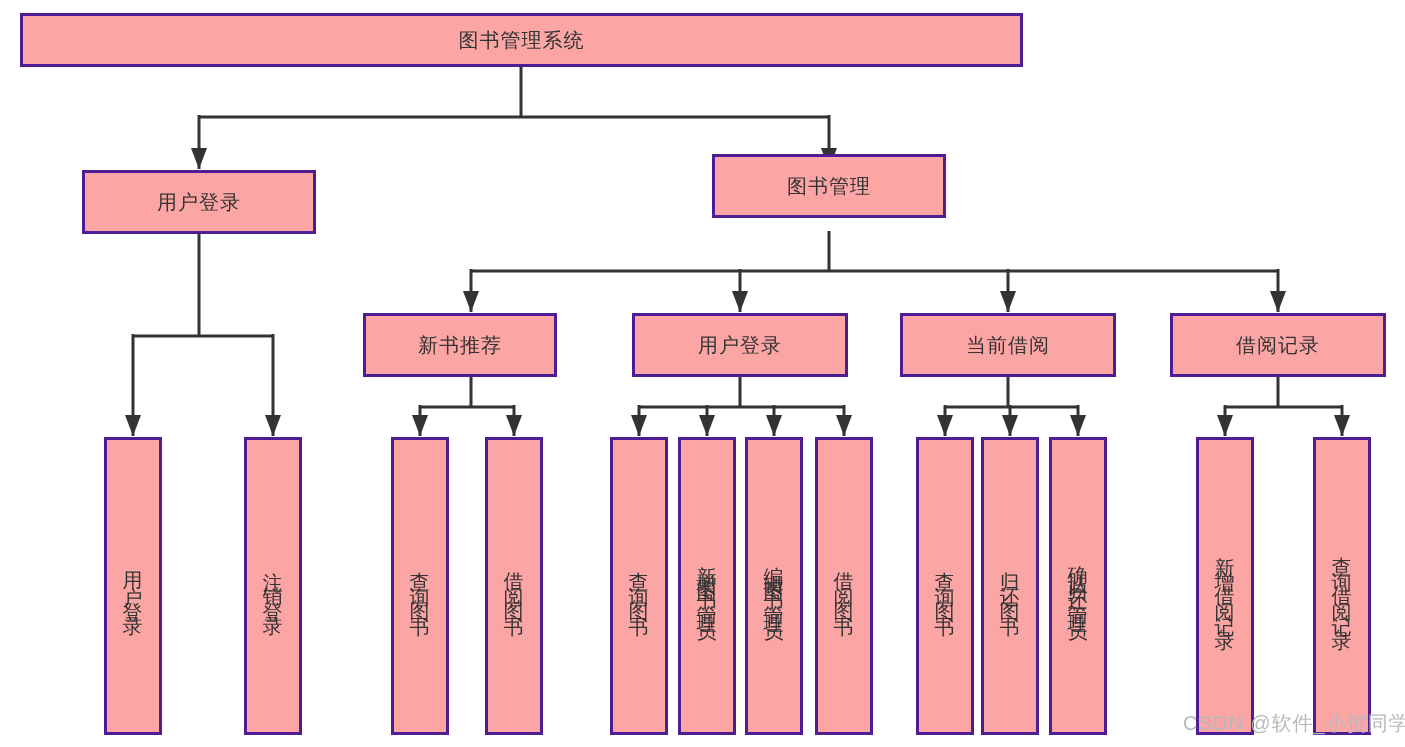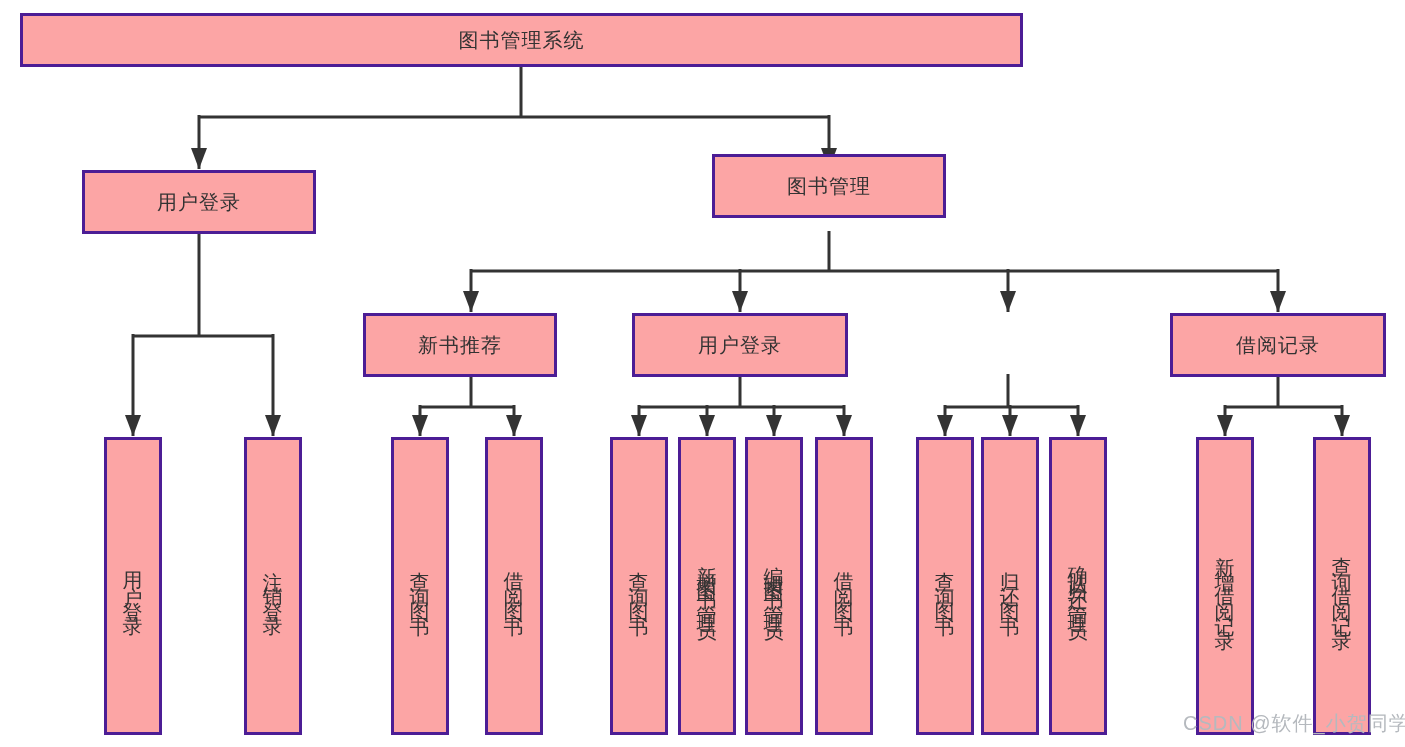--- a/index.html
+++ b/index.html
@@ -100,20 +100,23 @@
   <div class="node hbox" style="left:712px;top:154px;width:234px;height:64px;">
     <span>图书管理</span>
   </div>
 
   <div class="node hbox" style="left:363px;top:313px;width:194px;height:64px;">
     <span>新书推荐</span>
   </div>
   <div class="node hbox" style="left:632px;top:313px;width:216px;height:64px;">
     <span>用户登录</span>
   </div>
+  <div class="node hbox" style="left:900px;top:313px;width:216px;height:64px;">
+    <span>当前借阅</span>
+  </div>
   <div class="node hbox" style="left:1170px;top:313px;width:216px;height:64px;">
     <span>借阅记录</span>
   </div>
 
   <div class="node vbox" style="left:104px;">
     <span class="vtext">用户登录</span>
   </div>
   <div class="node vbox" style="left:244px;">
     <span class="vtext">注销登录</span>
   </div>

